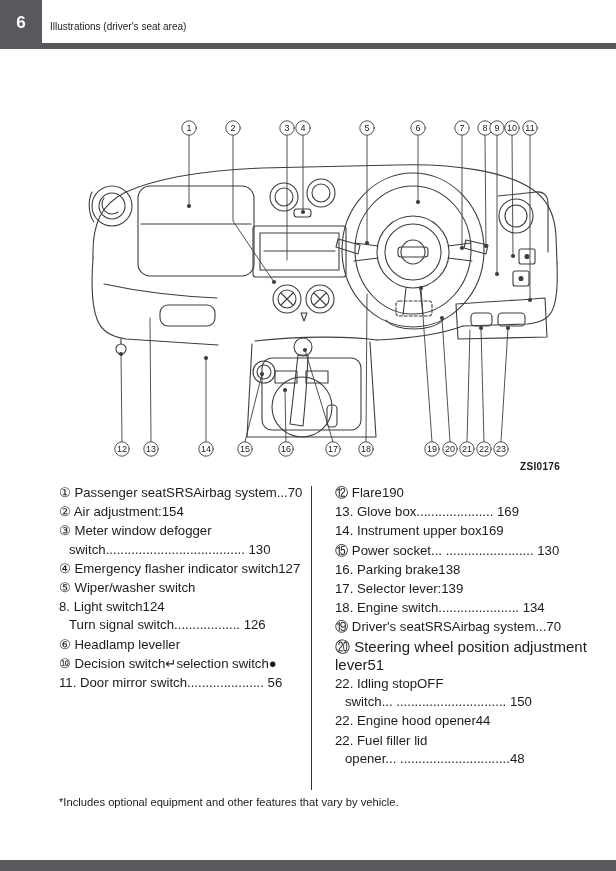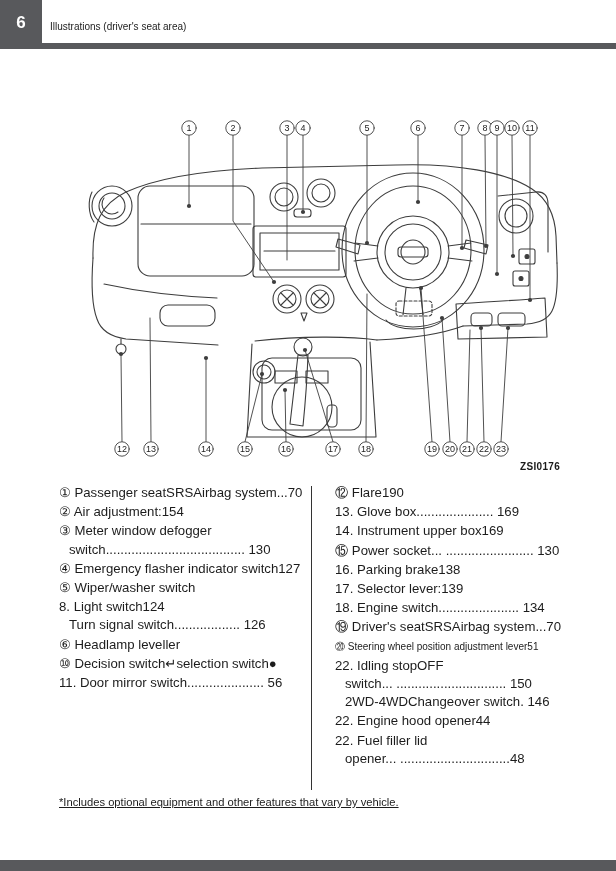--- a/index.html
+++ b/index.html
@@ -12,25 +12,25 @@
   .hdr-title{position:absolute;left:50px;top:21px;font-size:10px;color:#1c1c1c;text-align:center;}
   
   .diagram-svg{position:absolute;left:0;top:0;}
   .diagram-code{position:absolute;left:480px;top:461px;width:80px;text-align:right;
                 font-size:10px;font-weight:bold;color:#1a1a1a;letter-spacing:.3px;}
   
   .lg-col{position:absolute;top:484px;font-size:13.2px;line-height:18.2px;color:#1c1c1c;}
   .lg-left{left:59px;width:252px;}
   .lg-right{left:335px;width:278px;}
   .lg-item{margin-bottom:1px;}
-  .lg-item.small{font-size:10px;line-height:18.2px;}
+  .lg-item.small{font-size:15px;line-height:18.2px;}
   .lg-line.cont{padding-left:10px;}
   .lg-divider{position:absolute;left:311px;top:486px;width:1px;height:304px;background:#333;}
   
-  .footnote{position:absolute;left:59px;top:796px;font-size:11.2px;color:#1c1c1c;text-decoration:underline;}
+  .footnote{position:absolute;left:59px;top:796px;font-size:11.2px;color:#1c1c1c;}
   .footer-bar{position:absolute;left:0;top:860px;width:616px;height:11px;background:#58595c;}
 </style>
 </head>
 <body>
 
 <div class="page">
 
   <div class="hdr-block">
     <span class="hdr-num">6</span>
   </div>
@@ -288,21 +288,20 @@
       </div>
       <div class="lg-item">
         <div class="lg-line">⑲ Driver's seatSRSAirbag system...70</div>
       </div>
       <div class="lg-item small">
         <div class="lg-line">⑳ Steering wheel position adjustment lever51</div>
       </div>
       <div class="lg-item">
         <div class="lg-line">22.  Idling  stopOFF</div>
         <div class="lg-line cont">switch... .............................. 150</div>
-        <div class="lg-line cont">2WD-4WDChangeover switch.  146</div>
       </div>
       <div class="lg-item">
         <div class="lg-line">22. Engine hood opener44</div>
       </div>
       <div class="lg-item">
         <div class="lg-line">22.  Fuel  filler  lid</div>
         <div class="lg-line cont">opener... ..............................48</div>
       </div>
     </div>
 

